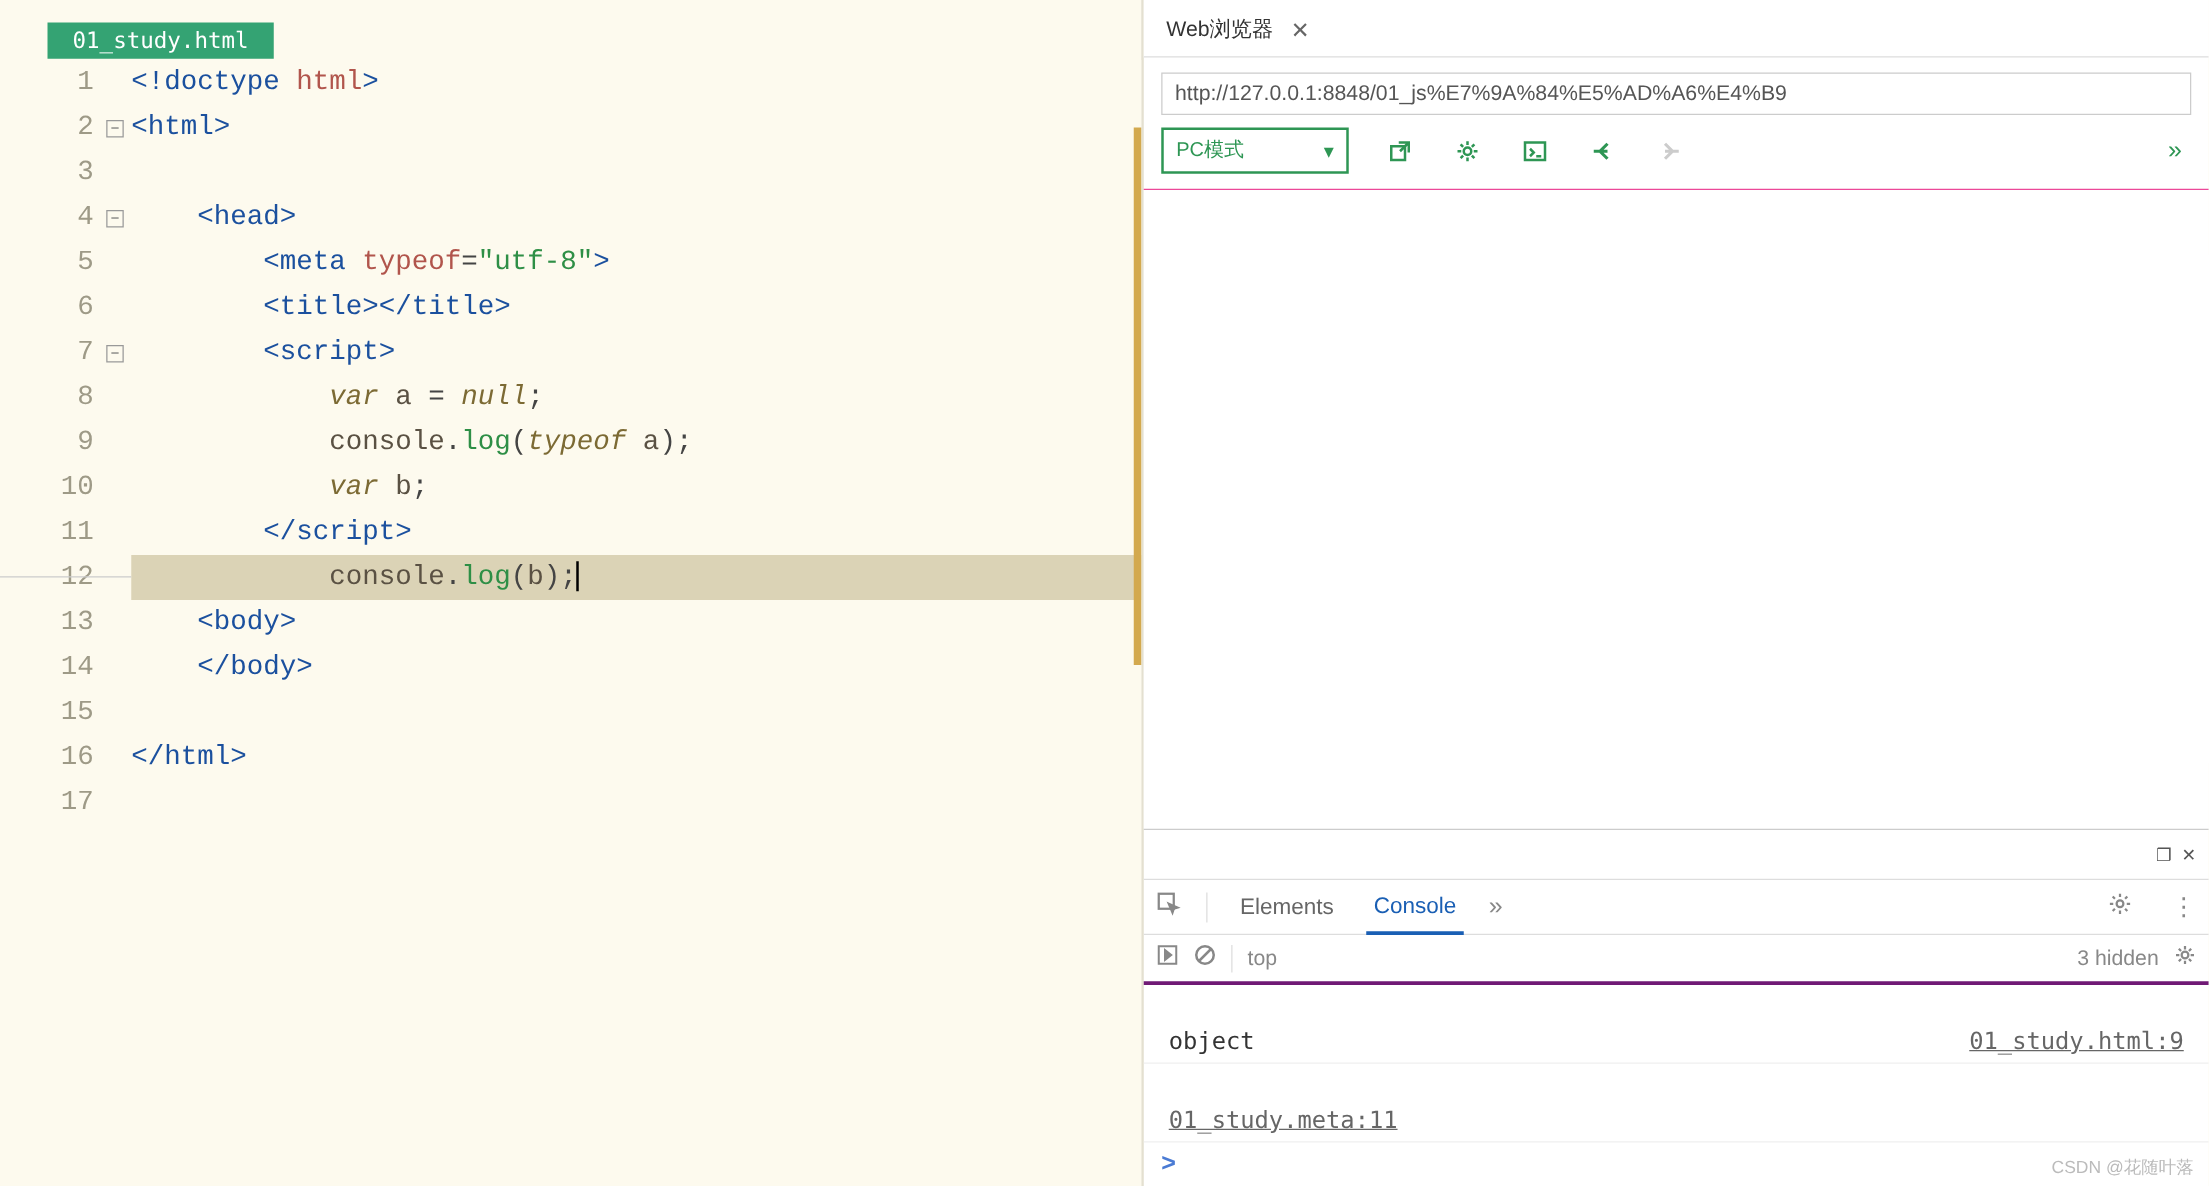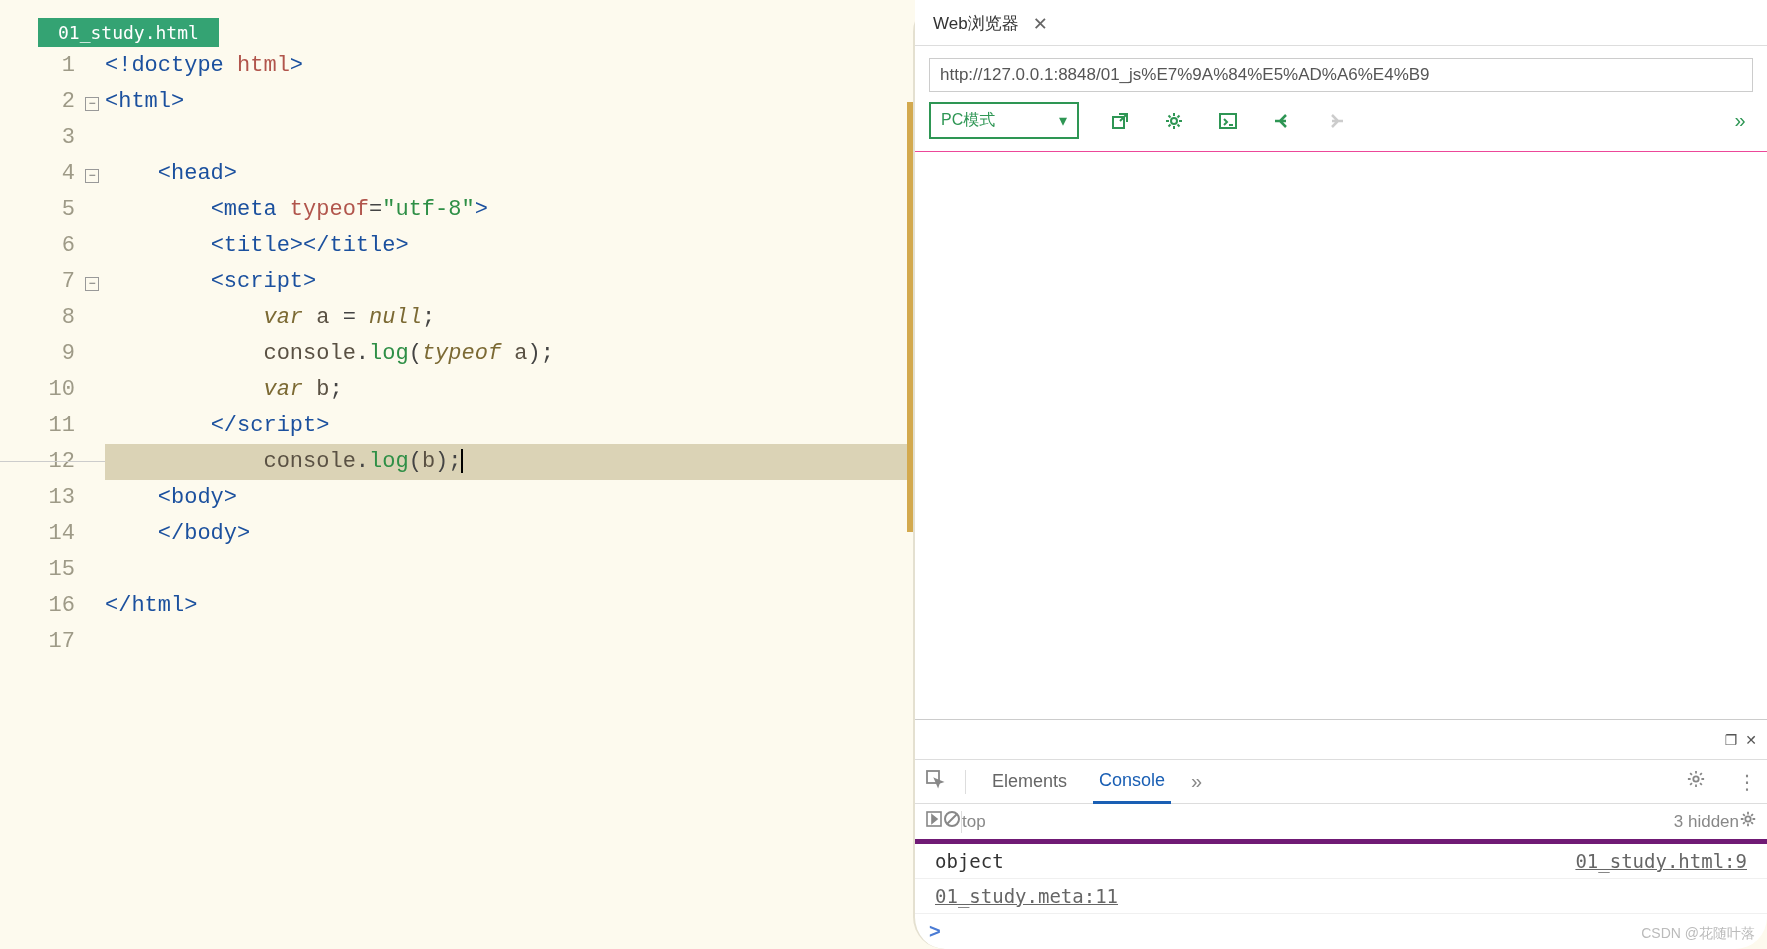--- a/index.html
+++ b/index.html
@@ -20,44 +20,44 @@
 .attr { color: #b1554c; }
 .string { color: #2e8f46; }
 .keyword { color: #7c6a34; font-style: italic; }
 .ident { color: #5a5143; }
 .func { color: #2e8f46; }
 .op { color: #444; }
 .cursor { display: inline-block; width: 2px; height: 24px; background: #000; vertical-align: middle; }
 .right-border { position: absolute; right: 0; top: 54px; width: 6px; height: 430px; background: #d3a94e; }
 .indent-guide { color: #ccc; }
 
-.right-pane { flex: 1; background: #fff; border-left: 2px solid #e4e0d0; display: flex; flex-direction: column; font-family: -apple-system, Arial, sans-serif; border-radius: 32px; }
+.right-pane { flex: 1; background: #fff; border-left: 2px solid #e4e0d0; display: flex; flex-direction: column; font-family: -apple-system, Arial, sans-serif; }
 .browser-tabs { display: flex; border-bottom: 1px solid #ddd; background: #fff; padding-top: 4px; }
 .browser-tab { padding: 8px 18px; font-size: 17px; color: #333; border-bottom: 2px solid transparent; display: flex; align-items: center; gap: 14px; }
 .browser-tab .close { font-size: 18px; color: #666; }
 .url-bar { margin: 12px 14px 10px 14px; border: 1px solid #ccc; padding: 6px 10px; font-size: 17px; color: #555; white-space: nowrap; overflow: hidden; }
 .toolbar { display: flex; align-items: center; gap: 28px; padding: 0 14px 12px 14px; border-bottom: 1px solid #ec4899; }
 .mode-select { border: 2px solid #2e9654; color: #2e9654; padding: 6px 10px; font-size: 16px; display: flex; align-items: center; justify-content: space-between; width: 150px; }
 .tb-icon { color: #2e9654; font-size: 20px; width: 26px; height: 26px; display: flex; align-items: center; justify-content: center; }
 .tb-spacer { flex: 1; }
 .browser-content { flex: 1; background: #fff; }
 
 .devtools { border-top: 1px solid #ccc; font-family: Arial, sans-serif; }
 .dt-header { display: flex; align-items: center; border-bottom: 1px solid #ddd; height: 40px; padding: 0 10px; }
 .dt-window-controls { margin-left: auto; display: flex; gap: 8px; font-size: 14px; color: #555; }
 .dt-tabs { display: flex; align-items: center; border-bottom: 1px solid #ddd; height: 44px; padding: 0 10px; gap: 20px; }
 .dt-select-icon { color: #888; font-size: 18px; }
 .dt-tab { font-size: 18px; color: #666; padding: 10px 6px; }
 .dt-tab.active { color: #1a5fb4; border-bottom: 3px solid #1a5fb4; }
 .dt-more { color: #888; }
 .dt-gear { margin-left: auto; color: #888; }
-.dt-filter { display: flex; align-items: center; border-bottom: 5px solid #701a75; height: 40px; padding: 0 10px; color: #888; font-size: 17px; }
+.dt-filter { display: flex; align-items: center; border-bottom: 3px solid #701a75; height: 40px; padding: 0 10px; gap: 12px; color: #888; font-size: 17px; }
 .dt-filter .sep { width: 1px; height: 22px; background: #ddd; }
 .dt-console { font-family: Consolas, monospace; font-size: 19px; }
-.console-row { display: flex; padding: 6px 20px; border-bottom: 1px solid #f0f0f0; }
+.console-row { display: flex; padding: 6px 20px; border-bottom: 1px solid #f0f0f0; margin-top: 28px; }
 .console-msg { flex: 1; color: #333; }
 .console-src { color: #666; text-decoration: underline; }
 .console-prompt { color: #4a7bd4; padding: 6px 14px; font-weight: bold; }
 .watermark { position: absolute; right: 12px; bottom: 6px; font-size: 14px; color: #bbb; font-family: Arial; }
 </style>
 </head>
 <body>
 
 <div class="left-pane">
   <div class="tab-bar">

